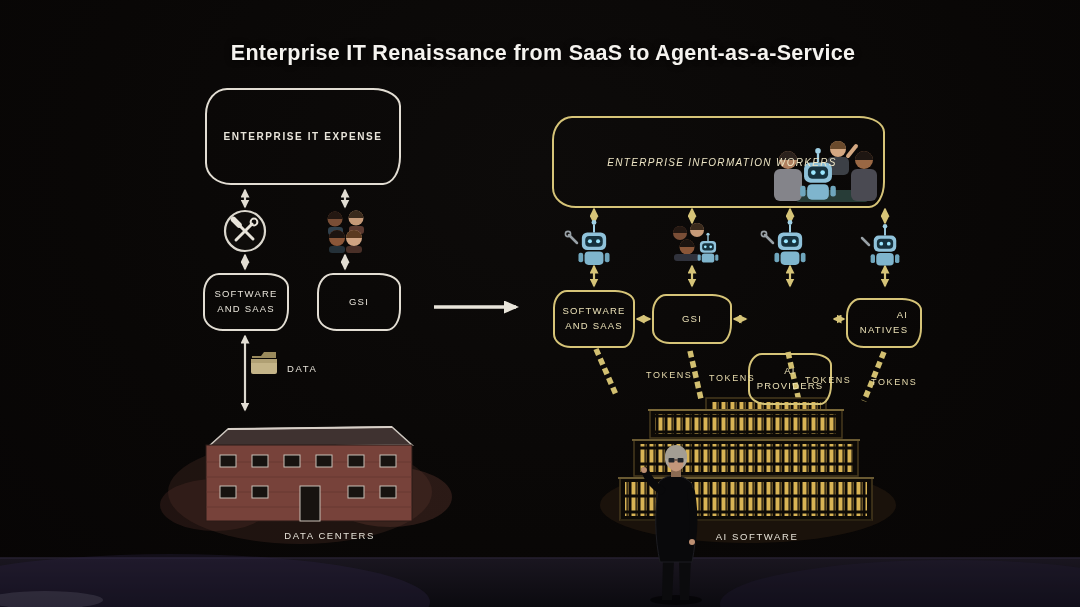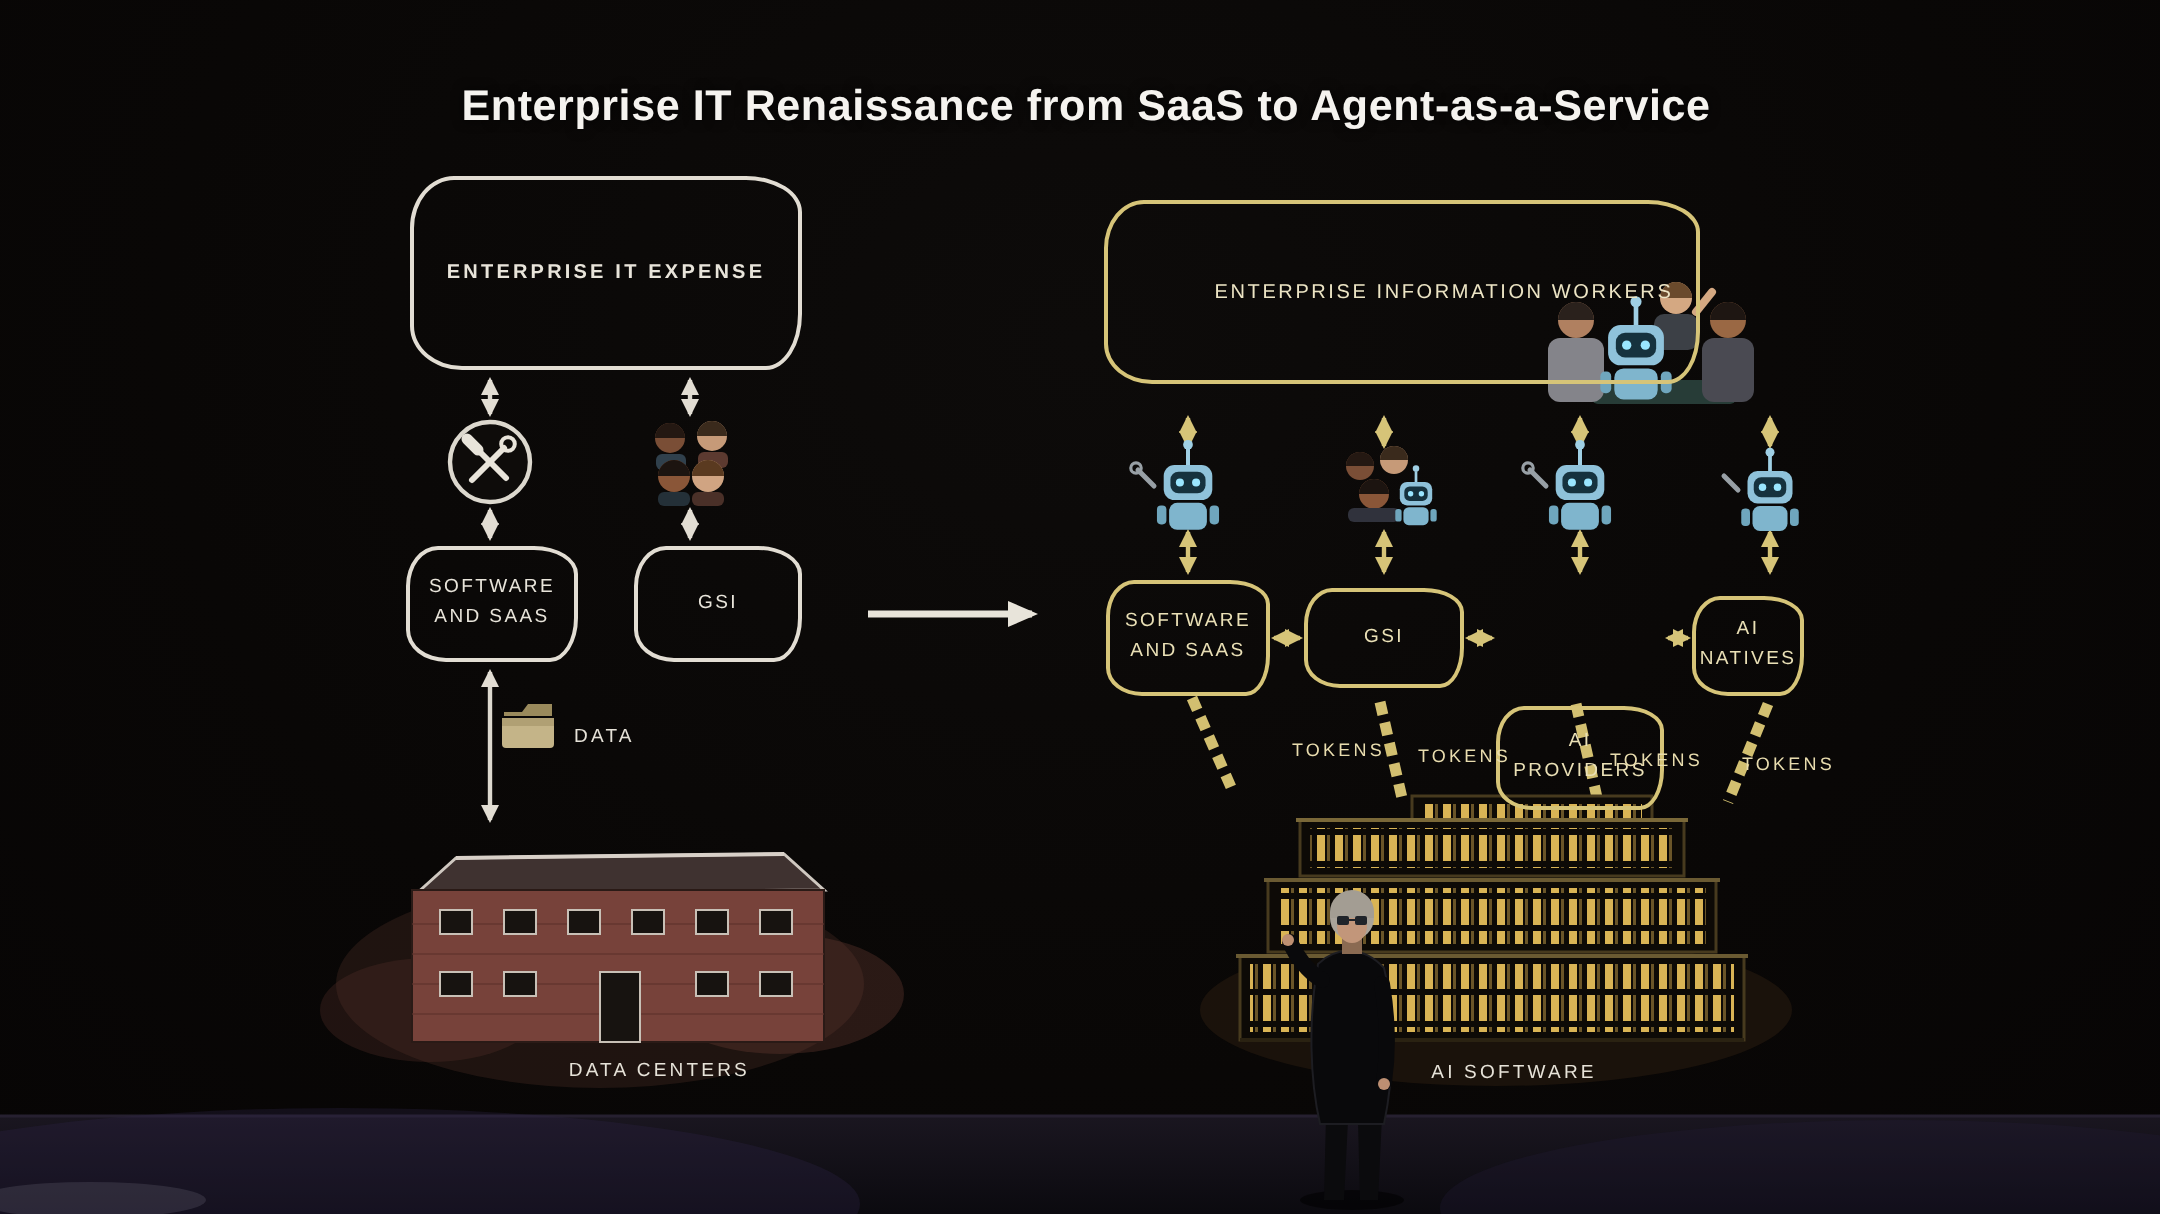--- a/index.html
+++ b/index.html
@@ -270,37 +270,37 @@
   </div>
 
   <div class="sketch box-white" style="left:317px; top:273px; width:84px; height:58px;">
     <span>GSI</span>
   </div>
 
   <div class="lbl" style="left:287px; top:363px;">DATA</div>
 
   <div class="lbl lbl-center" style="left:225px; top:530px; width:150px;text-align:right;">DATA CENTERS</div>
 
-  <div class="sketch box-gold workers" style="left:552px; top:100px; width:298px; height:92px;">
+  <div class="sketch box-gold workers" style="left:552px; top:116px; width:333px; height:92px;font-style:italic;">
     <span class="workers-text">ENTERPRISE INFORMATION WORKERS</span>
   </div>
 
   <div class="sketch box-gold" style="left:553px; top:290px; width:82px; height:58px; padding:4px 9px;">
     <span>SOFTWARE AND SAAS</span>
   </div>
 
   <div class="sketch box-gold" style="left:652px; top:294px; width:80px; height:50px;">
     <span>GSI</span>
   </div>
 
   <div class="sketch box-gold" style="left:748px; top:313px; width:84px; height:52px; padding:4px 10px;margin-top:40px;">
     <span>AI PROVIDERS</span>
   </div>
 
-  <div class="sketch box-gold" style="left:846px; top:298px; width:56px; height:50px; padding:4px 12px;">
+  <div class="sketch box-gold" style="left:846px; top:298px; width:76px; height:50px; padding:4px 12px;text-align:right;">
     <span>AI NATIVES</span>
   </div>
 
   <div class="lbl lbl-gold" style="left:646px; top:370px; font-size:9px;">TOKENS</div>
   <div class="lbl lbl-gold" style="left:709px; top:373px; font-size:9px;">TOKENS</div>
   <div class="lbl lbl-gold" style="left:805px; top:375px; font-size:9px;">TOKENS</div>
   <div class="lbl lbl-gold" style="left:871px; top:377px; font-size:9px;">TOKENS</div>
 
   <div class="lbl lbl-center" style="left:682px; top:531px; width:150px;">AI SOFTWARE</div>
 

